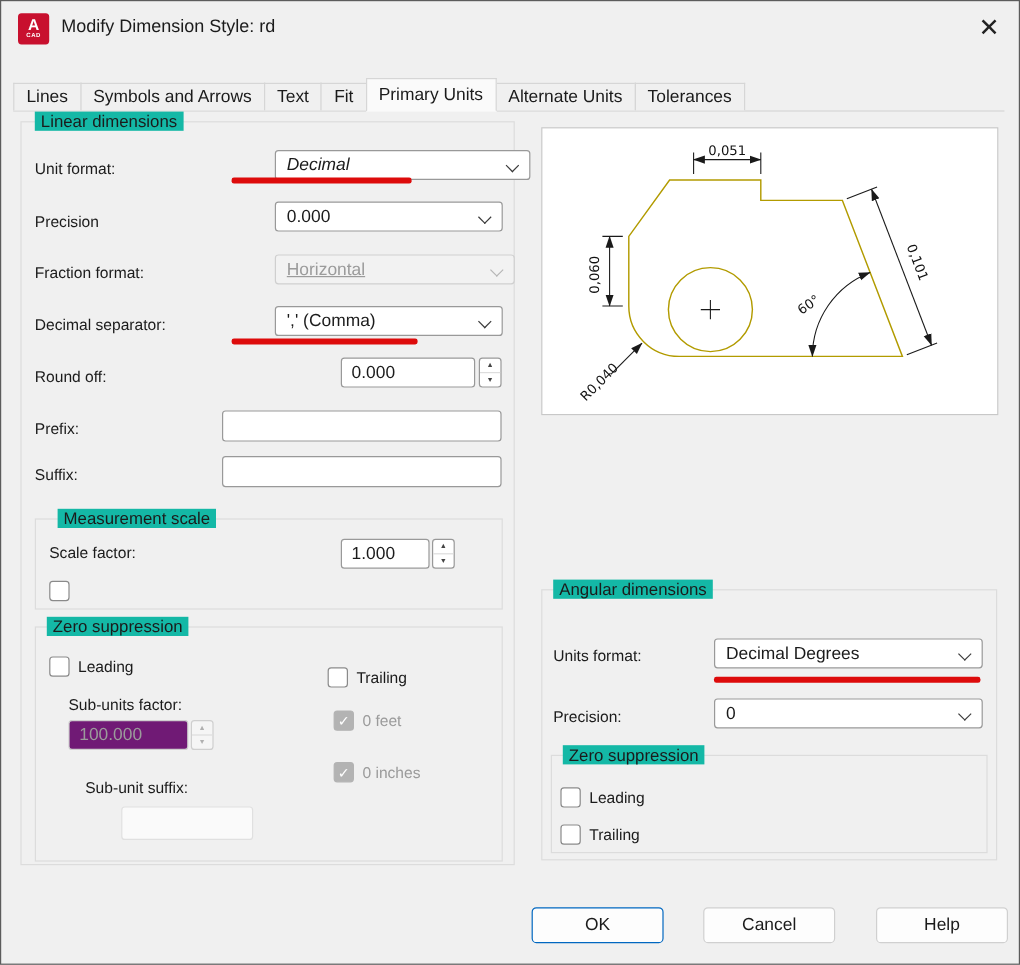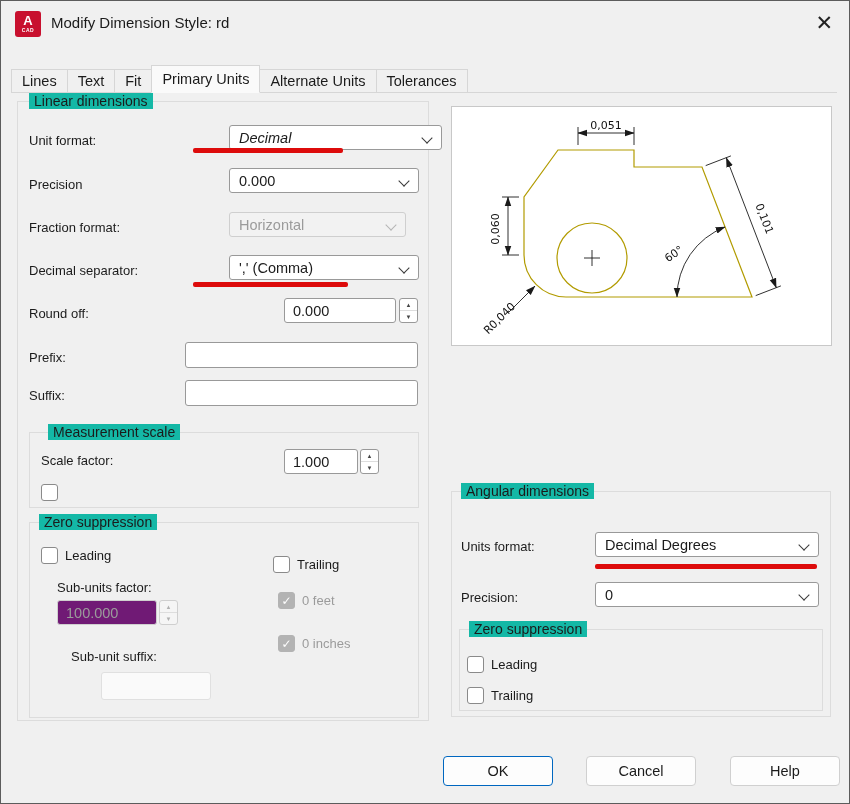--- a/index.html
+++ b/index.html
@@ -49,21 +49,21 @@
   .redline{position:absolute;height:5px;background:#dd0b0b;border-radius:2px;z-index:6;}
   
   .btn{position:absolute;width:110px;height:30px;box-sizing:border-box;background:#fdfdfd;border:1px solid #d0d0d0;border-radius:4px;font-size:14.5px;display:flex;align-items:center;justify-content:center;}
   #btn-ok{border-color:#0067c0;}
   
   #grp-linear{left:16px;top:100px;width:412px;height:620px;}
   #gt-linear{left:28px;top:92px;}
   #l-unitformat{left:28px;top:132px;}   #dd-unitformat{left:228px;top:124px;width:213px;font-style:italic;}
   #red1{left:192px;top:147px;width:150px;}
   #l-precision{left:28px;top:176px;}    #dd-precision{left:228px;top:167px;width:190px;}
-  #l-fraction{left:28px;top:219px;}     #dd-fraction{left:228px;top:211px;width:177px;}
+  #l-fraction{left:28px;top:219px;}     #dd-fraction{left:228px;top:211px;width:200px;text-decoration:underline;}
   #l-decsep{left:28px;top:262px;}       #dd-decsep{left:228px;top:254px;width:190px;}
   #red2{left:192px;top:281px;width:155px;}
   #l-roundoff{left:28px;top:305px;}     #sv-roundoff{left:283px;top:297px;width:112px;} #sb-roundoff{left:398px;top:297px;}
   #l-prefix{left:28px;top:349px;}       #inp-prefix{left:184px;top:341px;width:233px;}
   #l-suffix{left:28px;top:387px;}       #inp-suffix{left:184px;top:379px;width:233px;}
   #grp-scale{left:28px;top:431px;width:390px;height:76px;}
   #gt-scale{left:47px;top:423px;text-align:center;}
   #l-scalefactor{left:40px;top:452px;}  #sv-scale{left:283px;top:448px;width:74px;} #sb-scale{left:359px;top:448px;}
   #cb-apply{left:40px;top:483px;}       #l-apply{left:64px;top:484px;}
   #grp-zero{left:28px;top:521px;width:390px;height:196px;}
@@ -93,20 +93,21 @@
 
   <div id="app-icon">
     <span class="a">A</span>
     <span class="cad">CAD</span>
   </div>
   <div id="win-title">Modify Dimension Style: rd</div>
   <div id="close-btn">✕</div>
 
   <div id="tabbar">
     <div class="tab">Lines</div>
+    <div class="tab">Symbols and Arrows</div>
     <div class="tab">Text</div>
     <div class="tab">Fit</div>
     <div class="tab active">Primary Units</div>
     <div class="tab">Alternate Units</div>
     <div class="tab">Tolerances</div>
   </div>
 
   <div class="group" id="grp-linear"></div>
   <div class="gtitle" id="gt-linear">Linear dimensions</div>
 

